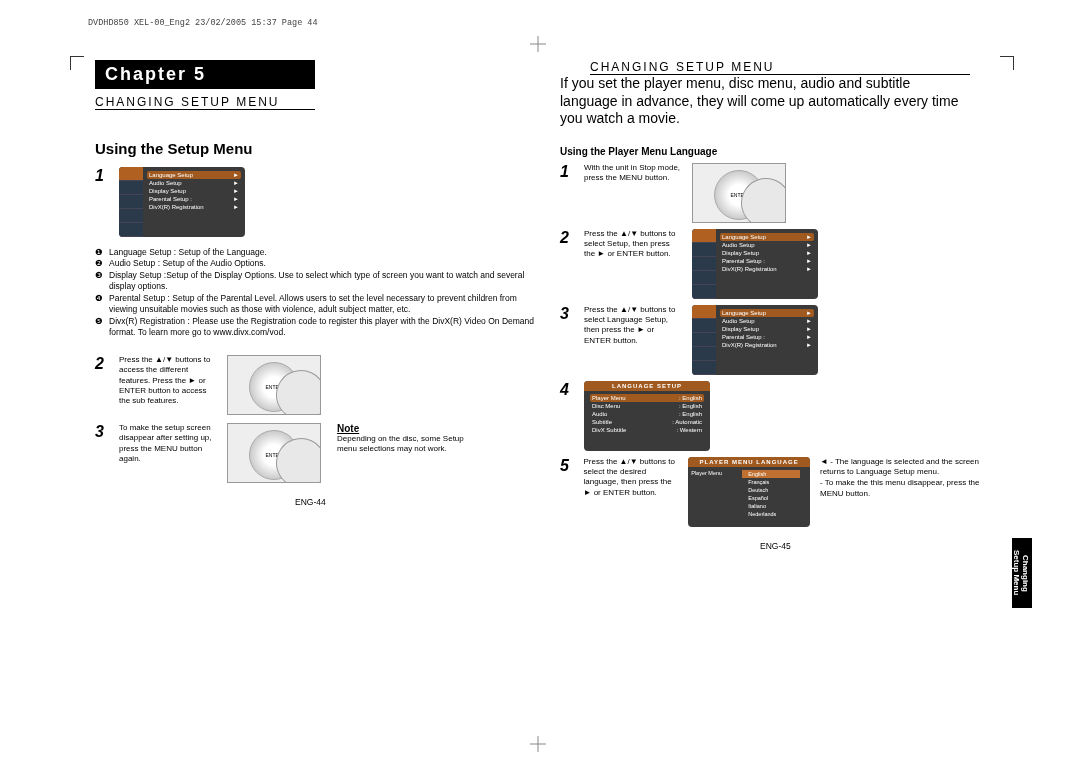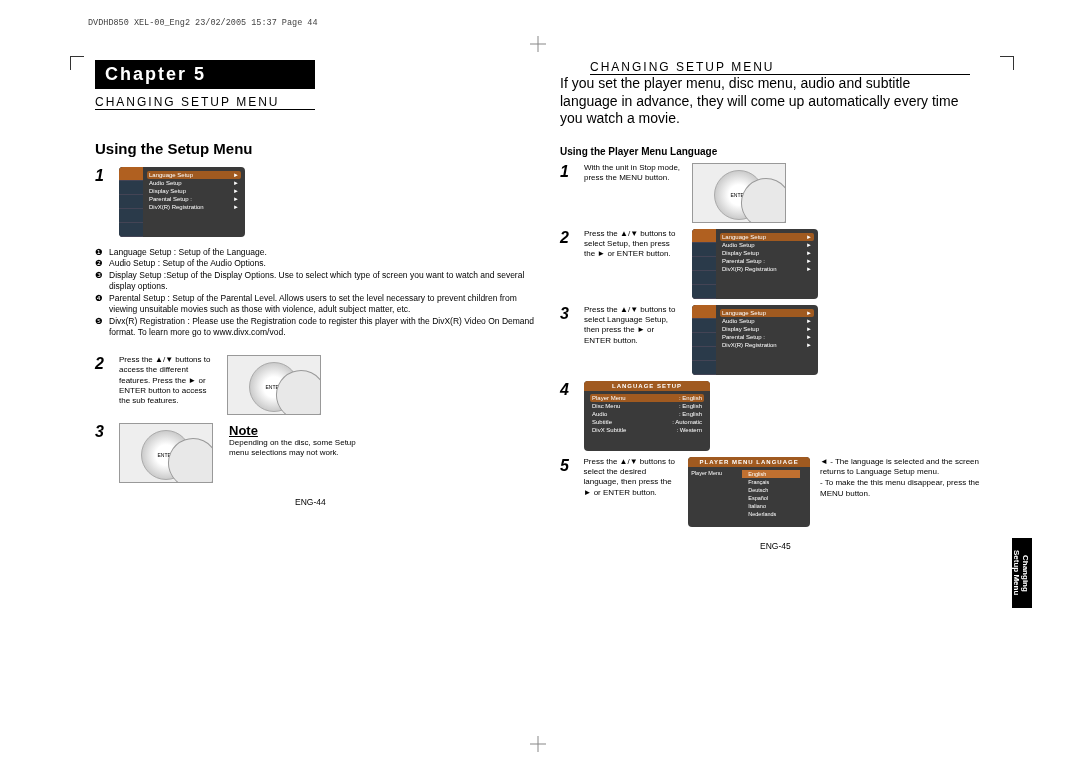--- a/index.html
+++ b/index.html
@@ -104,21 +104,21 @@
   .lang-list{padding:3px 10px;}
   .lang-list div{padding:1px 6px;}
   .lang-list div.sel{background:#c07030;}
 
   .setup-list { font-size: 8.5px; line-height: 1.35; margin-top: 10px;}
   .setup-list div { display:flex; }
   .setup-list .num{width:14px;}
   .setup-list .txt{flex:1;}
 
   .note-block { margin-top: 10px; margin-left: 220px; max-width: 200px;}
-  .note-block .ttl { font-size: 13px; font-weight: bold; text-decoration: underline;}
+  .note-block .ttl { font-size: 10px; font-weight: bold; text-decoration: underline;}
   .note-block .body { font-size: 8px; line-height:1.3;}
 
   .right-notes { font-size:8px; line-height:1.35; max-width:180px; }
 
   .side-tab {
     position:absolute;
     right:-32px; top:478px;
     width:20px; height:70px;
     background:#000; color:#fff;
     writing-mode:vertical-rl;
@@ -210,20 +210,21 @@
     <div class="step-num">2</div>
     <div class="step-text">Press the ▲/▼ buttons to access the different features. Press the ► or ENTER button to access the sub features.</div>
     <div class="step-graphic small">
       <div class="remote-pad"></div>
         <div class="hand"></div>
     </div>
   </div>
 
   <div class="step" style="margin-top:8px;">
     <div class="step-num">3</div>
+    <div class="step-text">To make the setup screen disappear after setting up, press the MENU button again.</div>
     <div class="step-graphic small">
       <div class="remote-pad"></div>
         <div class="hand"></div>
     </div>
     <div class="note-block" style="margin:0 0 0 6px; max-width:140px;">
       <div class="ttl">Note</div>
       <div class="body">Depending on the disc, some Setup menu selections may not work.</div>
     </div>
   </div>
 

